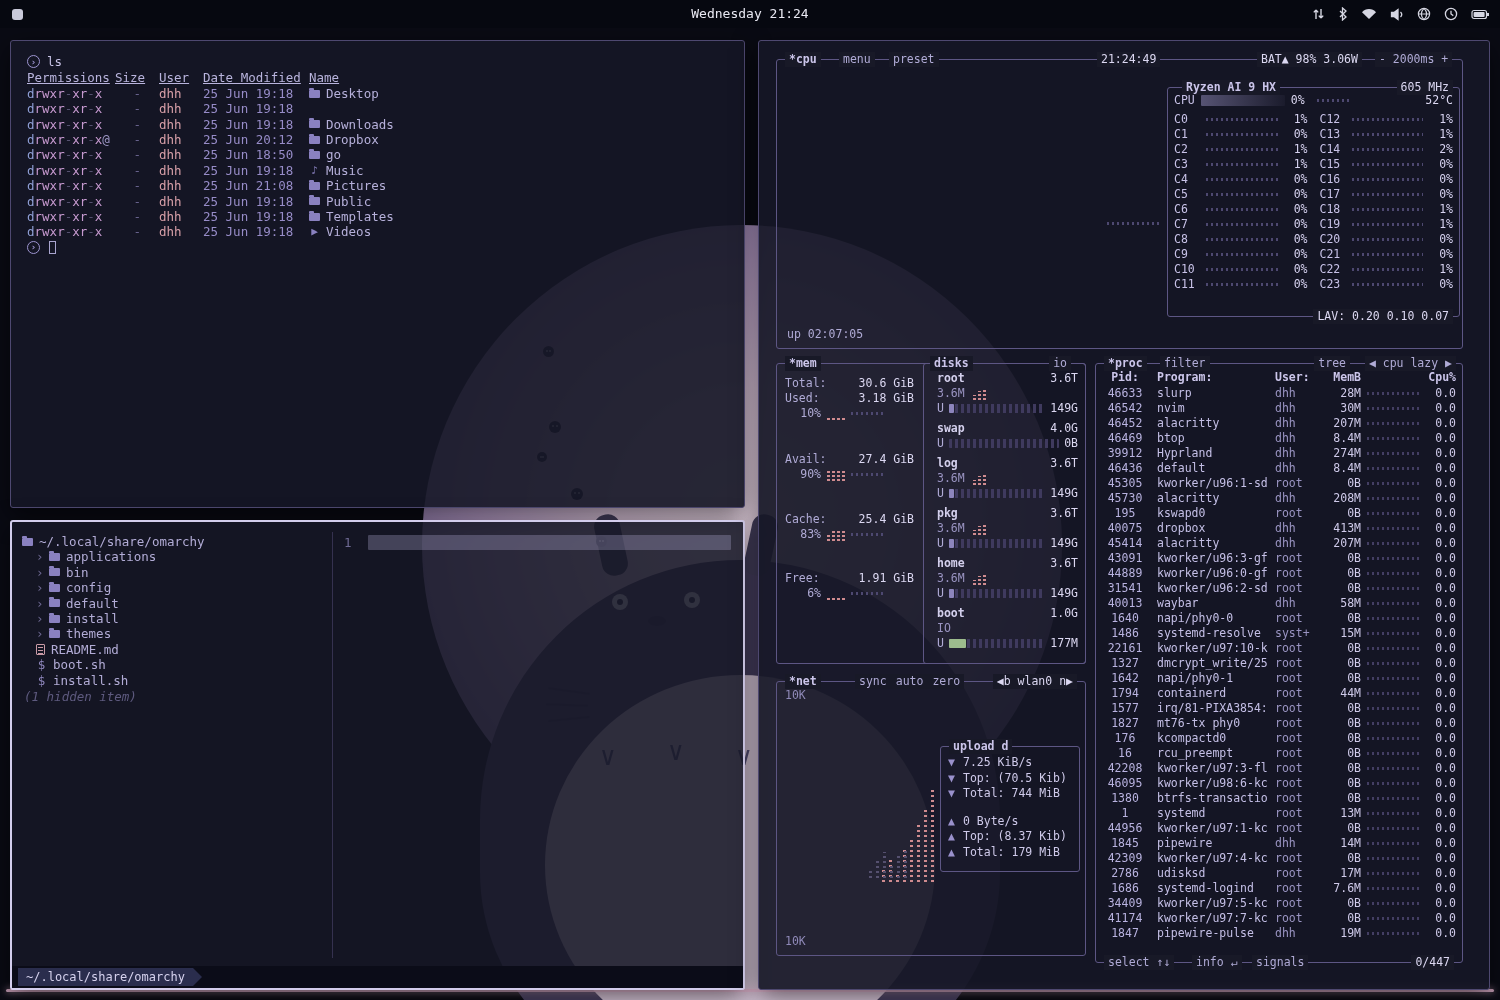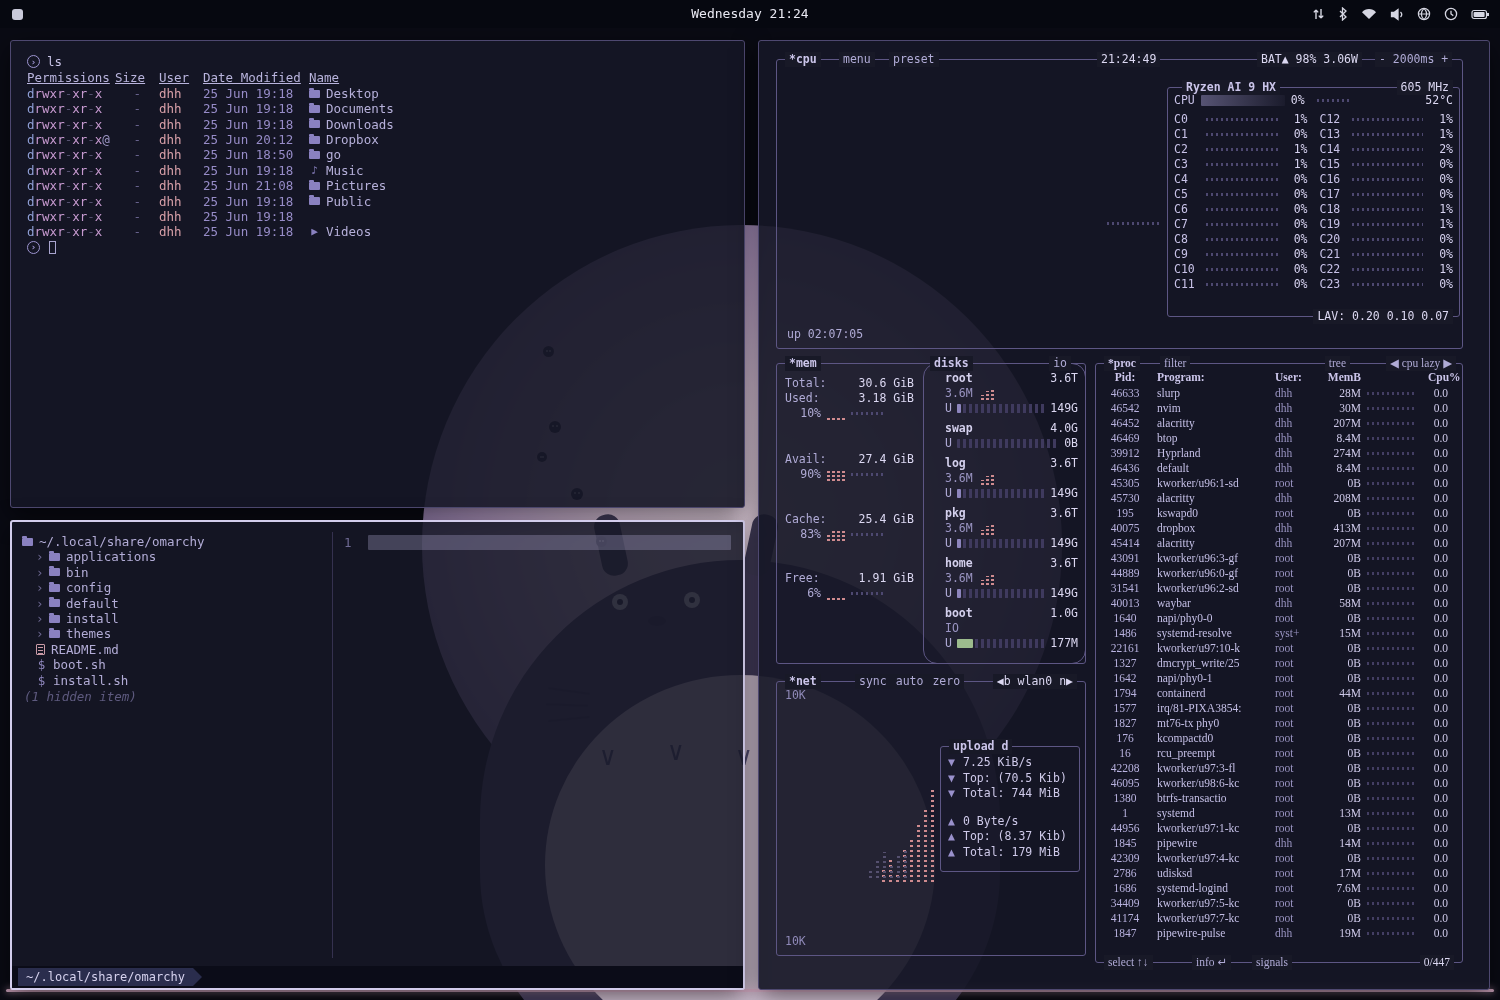--- a/index.html
+++ b/index.html
@@ -118,21 +118,21 @@
   #mem-box{left:17px;top:322px;width:310px;height:301px;}
   #mem-stats{position:absolute;left:0;top:0;width:146px;padding:12px 9px 0 8px;}
   .mstat{margin-bottom:31px;}
   .mstat:nth-child(1){margin-bottom:0;}
   .mstat:nth-child(3){margin-bottom:30px;}
   .mstat:nth-child(4){margin-bottom:29px;}
   .mline{display:flex;height:15px;align-items:center;}
   .mlabel{color:#b0abd6;}
   .mvalue{margin-left:auto;color:var(--bright);}
   .mpct{width:36px;text-align:right;color:#b0abd6;}
-  #disks-box{position:absolute;left:146px;top:-1px;bottom:-1px;right:-1px;border:1px solid #5d5684;border-radius:14px;padding:7px 7px 0 21px;}
+  #disks-box{position:absolute;left:146px;top:-1px;bottom:-1px;right:-1px;border:1px solid #5d5684;border-radius:3px;padding:7px 7px 0 13px;}
   .disk{margin-bottom:5px;}
   .dline{display:flex;align-items:center;height:15px;}
   .dname{color:#d3cfec;font-weight:bold;}
   .dtotal{margin-left:auto;color:var(--bright);}
   .dact{color:#9a94c2;}
   .iobars{display:inline-flex;gap:2px;align-items:flex-end;height:12px;margin-left:8px;}
   .iobars i{width:3px;background:repeating-linear-gradient(0deg,var(--salmon) 0 2px,transparent 2px 4px);}
   .ulabel{color:#b0abd6;}
   .track{flex:1;height:9px;margin:0 5px;position:relative;border-radius:1px;
     background:repeating-linear-gradient(90deg,#3f3a5e 0 3px,transparent 3px 6px);}
@@ -148,23 +148,23 @@
   #net-graph{position:absolute;left:105px;top:28px;height:172px;display:flex;align-items:flex-end;gap:4px;}
   #net-graph i{width:3px;background:repeating-linear-gradient(0deg,var(--salmon) 0 2px,transparent 2px 5px);}
   #net-graph2{position:absolute;left:92px;top:150px;height:46px;display:flex;align-items:flex-end;gap:4px;}
   #net-graph2 i{width:3px;background:repeating-linear-gradient(0deg,#55506f 0 2px,transparent 2px 5px);}
   #net-panel{position:absolute;left:163px;top:64px;width:140px;height:126px;border:1px solid #5d5684;border-radius:3px;padding:8px 7px 0 7px;}
   .nline{display:flex;gap:6px;height:15.5px;align-items:center;color:#cfcaea;}
   .narrow{color:#9a91cc;width:9px;}
   .ngap{height:12px;}
 
   
-  #proc-box{left:336px;top:322px;width:368px;height:600px;font-family:Liberation Serif, serif;}
+  #proc-box{left:336px;top:322px;width:368px;height:600px;}
   .proc-head{position:absolute;left:6px;right:6px;top:6px;display:flex;color:#cbc5ea;font-weight:bold;}
-  #proc-rows{position:absolute;left:6px;right:14px;top:22px;}
+  #proc-rows{position:absolute;left:6px;right:6px;top:22px;}
   .prow{display:flex;align-items:center;height:15px;}
   .ph-pid,.ppid{width:46px;text-align:center;}
   .ph-prog,.pprog{width:118px;margin-left:9px;}
   .ph-user,.puser{width:48px;}
   .ph-mem,.pmem{width:38px;text-align:right;}
   .pdots{flex:1;margin:0 6px;height:3px;align-self:center;
     background:repeating-linear-gradient(90deg,#433e63 0 2px,transparent 2px 5px);}
   .ph-cpu,.pcpu{width:28px;text-align:right;}
   .ph-cpu{margin-left:auto;}
   .ppid{color:#b9b3e0}.pprog{color:#c4bfe6}.puser{color:#9a94c2}.pmem{color:#cfcaea}.pcpu{color:#cfcaea}
@@ -289,24 +289,20 @@
             <span class="col-name">
               <span class="mini-folder"></span>
               <span>Desktop</span>
             </span>
           </div>
           <div class="ls-row">
             <span class="col-perm"><span class="pc-d">d</span><span class="pc-l">r</span><span class="pc-l">w</span><span class="pc-l">x</span><span class="pc-l">r</span><span class="pc-dash">-</span><span class="pc-l">x</span><span class="pc-l">r</span><span class="pc-dash">-</span><span class="pc-l">x</span></span>
             <span class="col-size c-size">-</span>
             <span class="col-user c-user">dhh</span>
             <span class="col-date c-date">25 Jun 19:18</span>
-            <span class="col-name">
-              <span class="mini-folder"></span>
-              <span>Documents</span>
-            </span>
           </div>
           <div class="ls-row">
             <span class="col-perm"><span class="pc-d">d</span><span class="pc-l">r</span><span class="pc-l">w</span><span class="pc-l">x</span><span class="pc-l">r</span><span class="pc-dash">-</span><span class="pc-l">x</span><span class="pc-l">r</span><span class="pc-dash">-</span><span class="pc-l">x</span></span>
             <span class="col-size c-size">-</span>
             <span class="col-user c-user">dhh</span>
             <span class="col-date c-date">25 Jun 19:18</span>
             <span class="col-name">
               <span class="mini-folder"></span>
               <span>Downloads</span>
             </span>
@@ -359,20 +355,24 @@
             <span class="col-name">
               <span class="mini-folder"></span>
               <span>Public</span>
             </span>
           </div>
           <div class="ls-row">
             <span class="col-perm"><span class="pc-d">d</span><span class="pc-l">r</span><span class="pc-l">w</span><span class="pc-l">x</span><span class="pc-l">r</span><span class="pc-dash">-</span><span class="pc-l">x</span><span class="pc-l">r</span><span class="pc-dash">-</span><span class="pc-l">x</span></span>
             <span class="col-size c-size">-</span>
             <span class="col-user c-user">dhh</span>
             <span class="col-date c-date">25 Jun 19:18</span>
+            <span class="col-name">
+              <span class="mini-folder"></span>
+              <span>Templates</span>
+            </span>
           </div>
           <div class="ls-row">
             <span class="col-perm"><span class="pc-d">d</span><span class="pc-l">r</span><span class="pc-l">w</span><span class="pc-l">x</span><span class="pc-l">r</span><span class="pc-dash">-</span><span class="pc-l">x</span><span class="pc-l">r</span><span class="pc-dash">-</span><span class="pc-l">x</span></span>
             <span class="col-size c-size">-</span>
             <span class="col-user c-user">dhh</span>
             <span class="col-date c-date">25 Jun 19:18</span>
             <span class="col-name">
               <span class="glyph-ic">▶</span>
               <span>Videos</span>
             </span>

